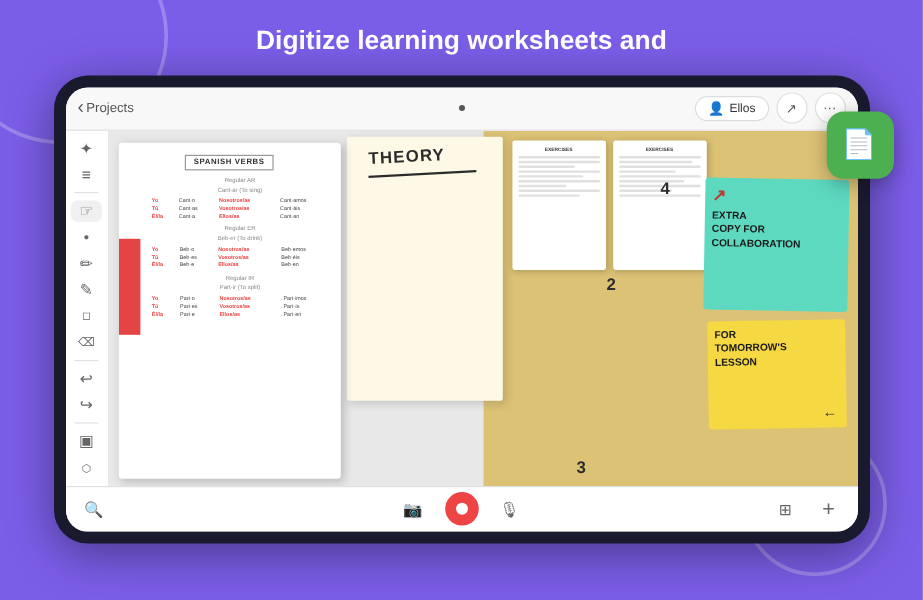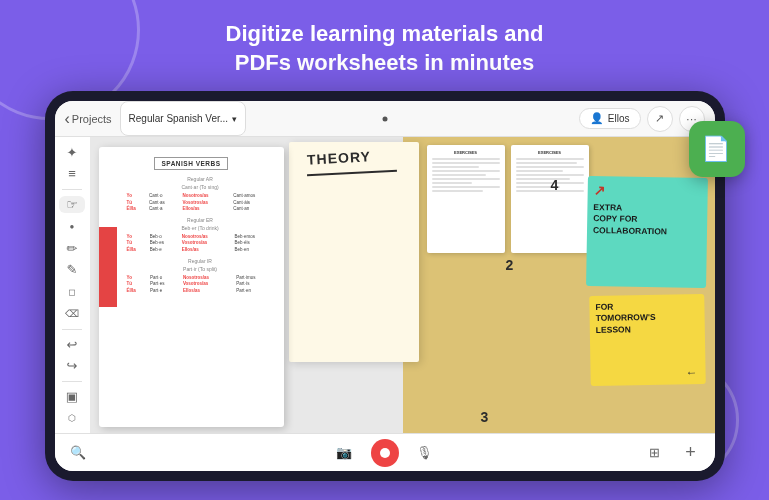--- a/index.html
+++ b/index.html
@@ -45,20 +45,21 @@
       display: flex;
       flex-direction: column;
       position: relative;
     }
 
     
     .top-bar {
       height: 36px;
       background: #f8f8f8;
       display: flex;
+      align-items: center;
       padding: 0 10px;
       border-bottom: 1px solid #e0e0e0;
       position: relative;
       z-index: 10;
     }
 
     .back-btn {
       display: flex;
       align-items: center;
       color: #555;
@@ -442,34 +443,30 @@
       z-index: 0;
     }
   </style>
 </head>
 <body>
 
 <div class="bg-curve curve1"></div>
 <div class="bg-curve curve2"></div>
 
 <div class="header">
-  <div>Digitize learning materials and</div>
-  <div>PDFs worksheets in minutes</div>
+  <div>Digitize learning worksheets and</div>
 </div>
 
 <div class="tablet-frame">
   <div class="tablet-screen">
 
     <div class="top-bar">
       <div class="camera-dot"></div>
       <div class="back-btn">
         <span>Projects</span>
-      </div>
-      <div class="project-dropdown">
-        <span>Regular Spanish Ver...</span>
       </div>
       <div class="top-bar-right">
         <div class="invite-btn">
           <span style="font-size:11px;">👤</span>
           <span>Ellos</span>
         </div>
         <div class="share-btn">
           <span style="font-size:11px;">↗</span>
         </div>
         <div class="more-btn">

